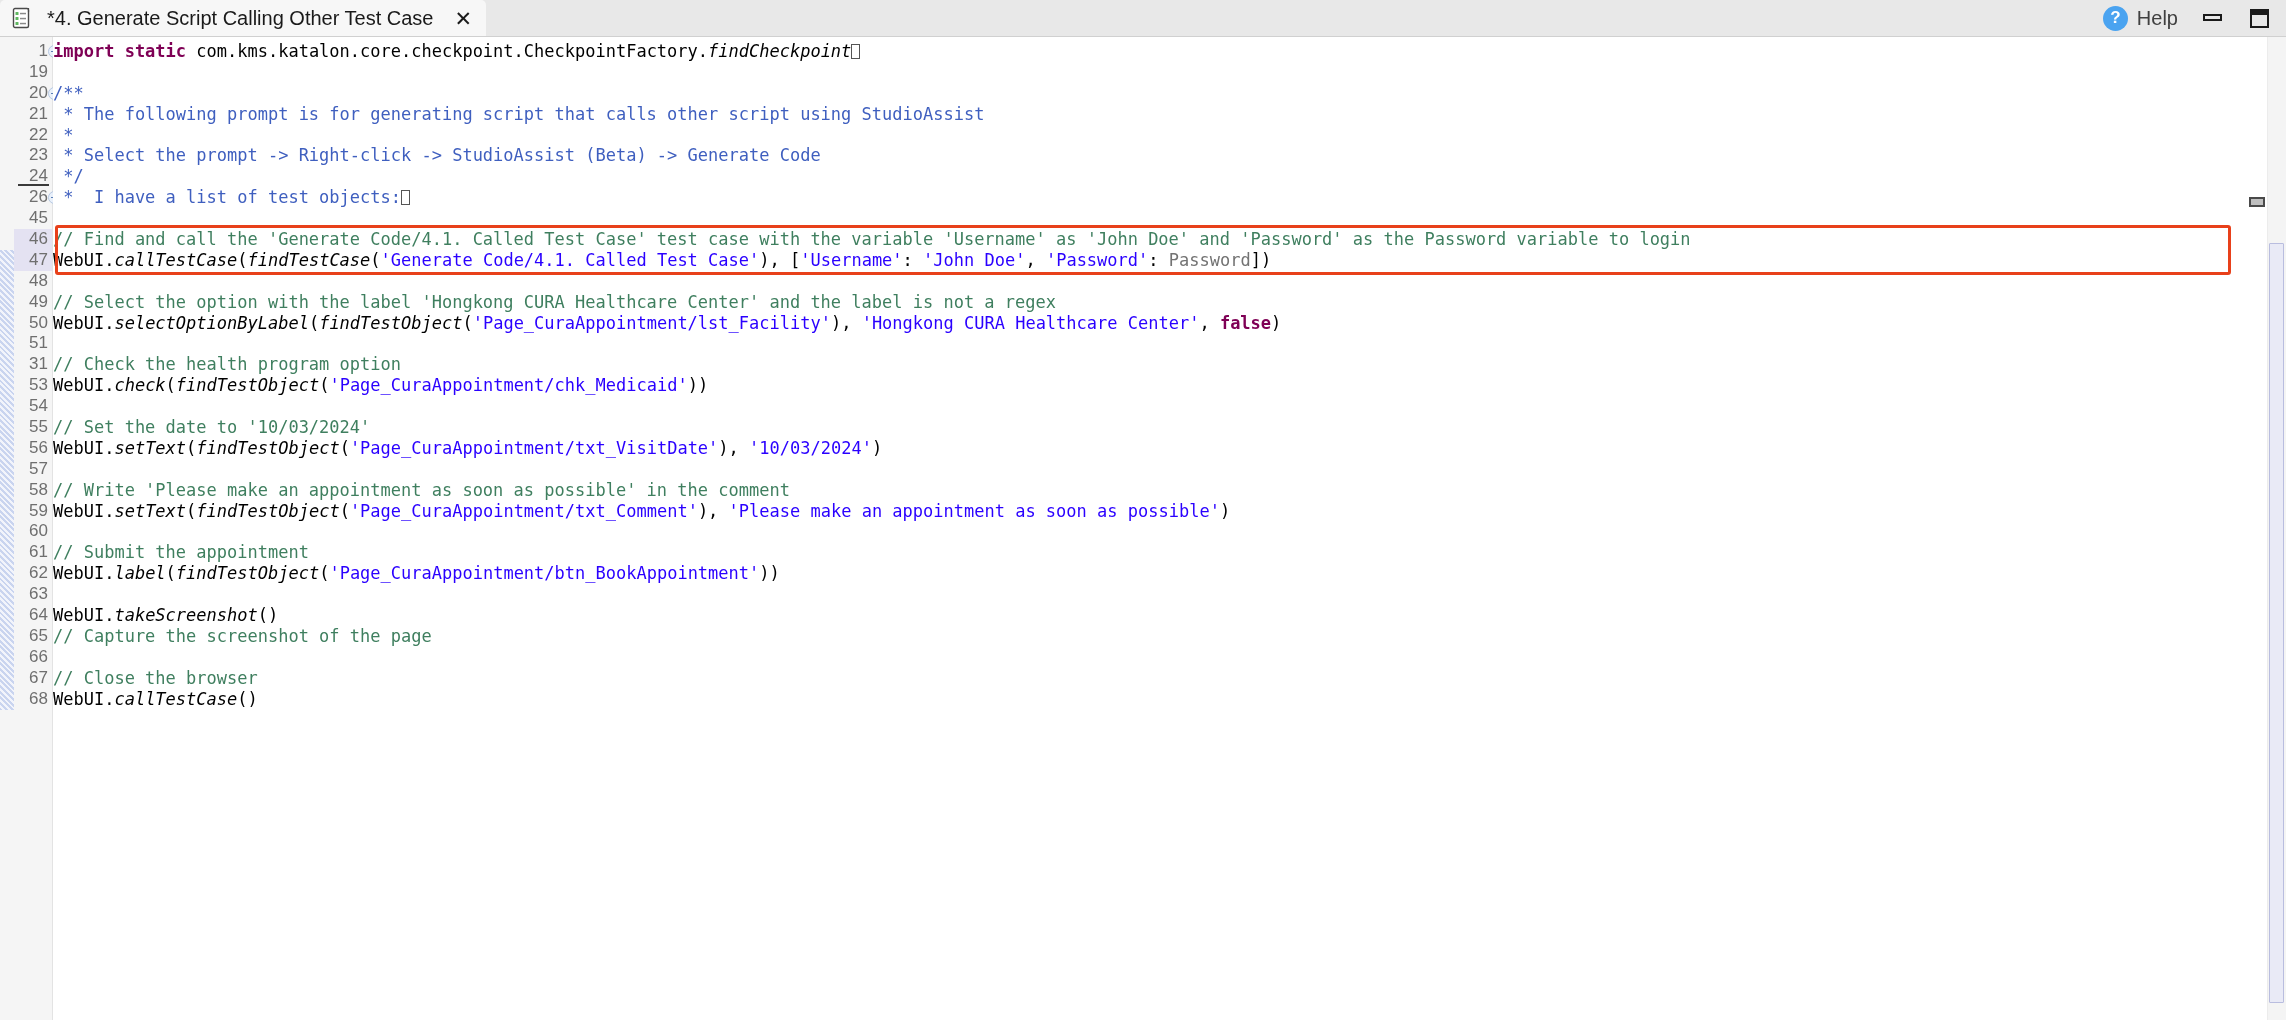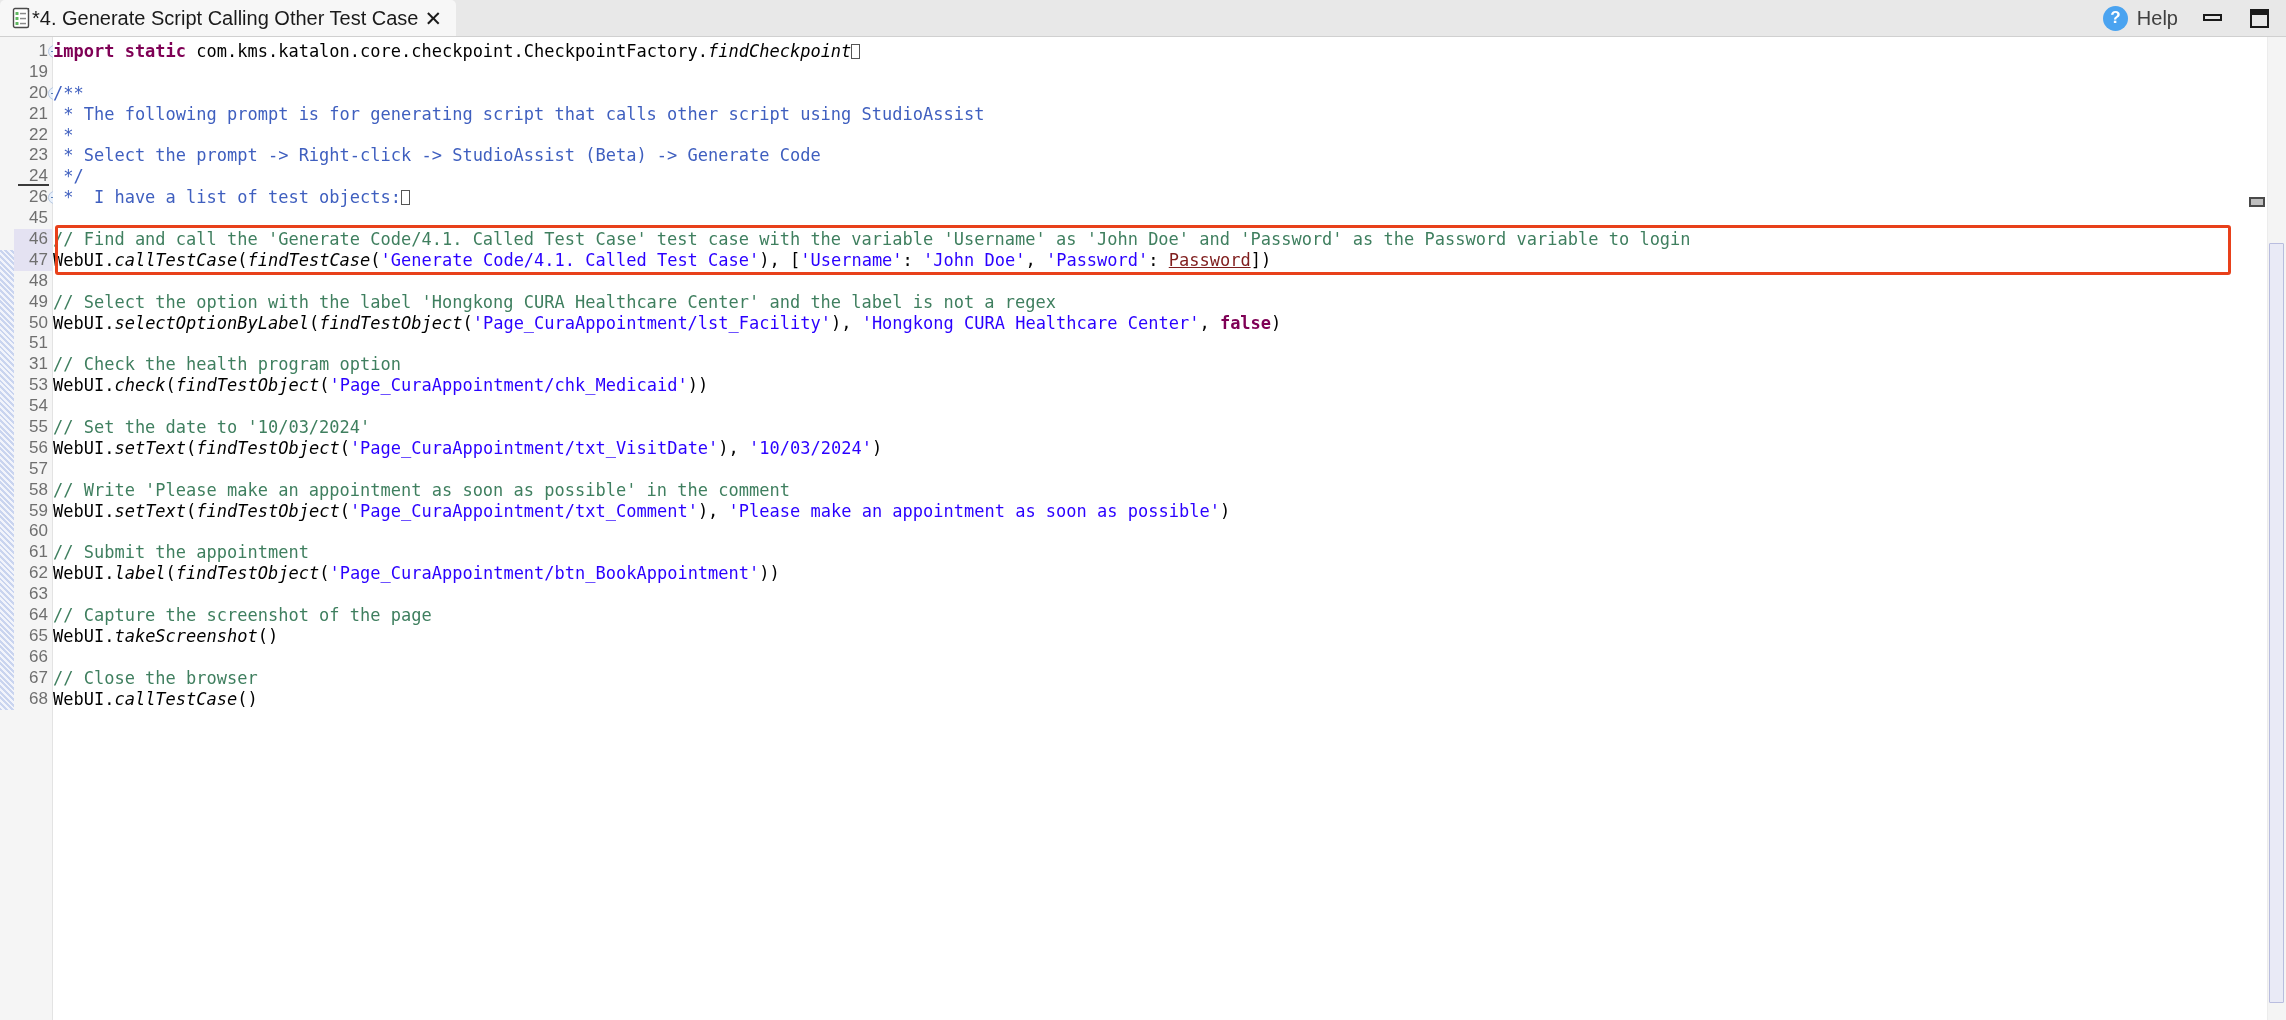--- a/index.html
+++ b/index.html
@@ -20,21 +20,21 @@
     position: relative;
     height: 36px;
     background: #e8e8e8;
     border-bottom: 1px solid #d0d0d0;
     display: flex;
     align-items: stretch;
   }
   .tab {
     display: flex;
     align-items: center;
-    gap: 0;
+    gap: 15px;
     padding: 0 14px 0 12px;
     background: #f7f7f7;
     border-top-left-radius: 5px;
     border-top-right-radius: 5px;
     height: 36px;
     box-sizing: border-box;
     min-width: 0;
   }
   .tab-icon {
     width: 20px;
@@ -220,21 +220,21 @@
     transform: rotate(45deg);
   }
 
   
   .kw      { color: #7f0055; font-weight: bold; }
   .plain   { color: #000000; }
   .ital    { color: #000000; font-style: italic; }
   .cmtblk  { color: #3f5fbf; }
   .cmtline { color: #3f7f5f; }
   .str     { color: #2a00ff; }
-  .undl    { color: #7f1d1d; text-decoration: underline; }
+  .undl    { color: #737373; }
 
   
   .redbox {
     position: absolute;
     border: 3px solid #e8401a;
     border-radius: 3px;
     box-sizing: border-box;
     pointer-events: none;
   }
 
@@ -354,22 +354,22 @@
       <div class="row"></div>
       <div class="row"><span class="cmtline">// Set the date to '10/03/2024'</span></div>
       <div class="row"><span class="plain">WebUI.</span><span class="ital">setText</span><span class="plain">(</span><span class="ital">findTestObject</span><span class="plain">(</span><span class="str">'Page_CuraAppointment/txt_VisitDate'</span><span class="plain">), </span><span class="str">'10/03/2024'</span><span class="plain">)</span></div>
       <div class="row"></div>
       <div class="row"><span class="cmtline">// Write 'Please make an appointment as soon as possible' in the comment</span></div>
       <div class="row"><span class="plain">WebUI.</span><span class="ital">setText</span><span class="plain">(</span><span class="ital">findTestObject</span><span class="plain">(</span><span class="str">'Page_CuraAppointment/txt_Comment'</span><span class="plain">), </span><span class="str">'Please make an appointment as soon as possible'</span><span class="plain">)</span></div>
       <div class="row"></div>
       <div class="row"><span class="cmtline">// Submit the appointment</span></div>
       <div class="row"><span class="plain">WebUI.</span><span class="ital">label</span><span class="plain">(</span><span class="ital">findTestObject</span><span class="plain">(</span><span class="str">'Page_CuraAppointment/btn_BookAppointment'</span><span class="plain">))</span></div>
       <div class="row"></div>
+      <div class="row"><span class="plain">WebUI.</span><span class="ital">takeScreenshot</span><span class="plain">()</span></div>
       <div class="row"><span class="cmtline">// Capture the screenshot of the page</span></div>
-      <div class="row"><span class="plain">WebUI.</span><span class="ital">takeScreenshot</span><span class="plain">()</span></div>
       <div class="row"></div>
       <div class="row"><span class="cmtline">// Close the browser</span></div>
       <div class="row"><span class="plain">WebUI.</span><span class="ital">callTestCase</span><span class="plain">()</span></div>
     </div>
   <div class="ruler-col">
     <div class="ruler-thumb" style="top:160px"></div>
   </div>
   <div class="scroll-col">
     <div class="scroll-thumb" style="top:206px; height:760px"></div>
   </div>

